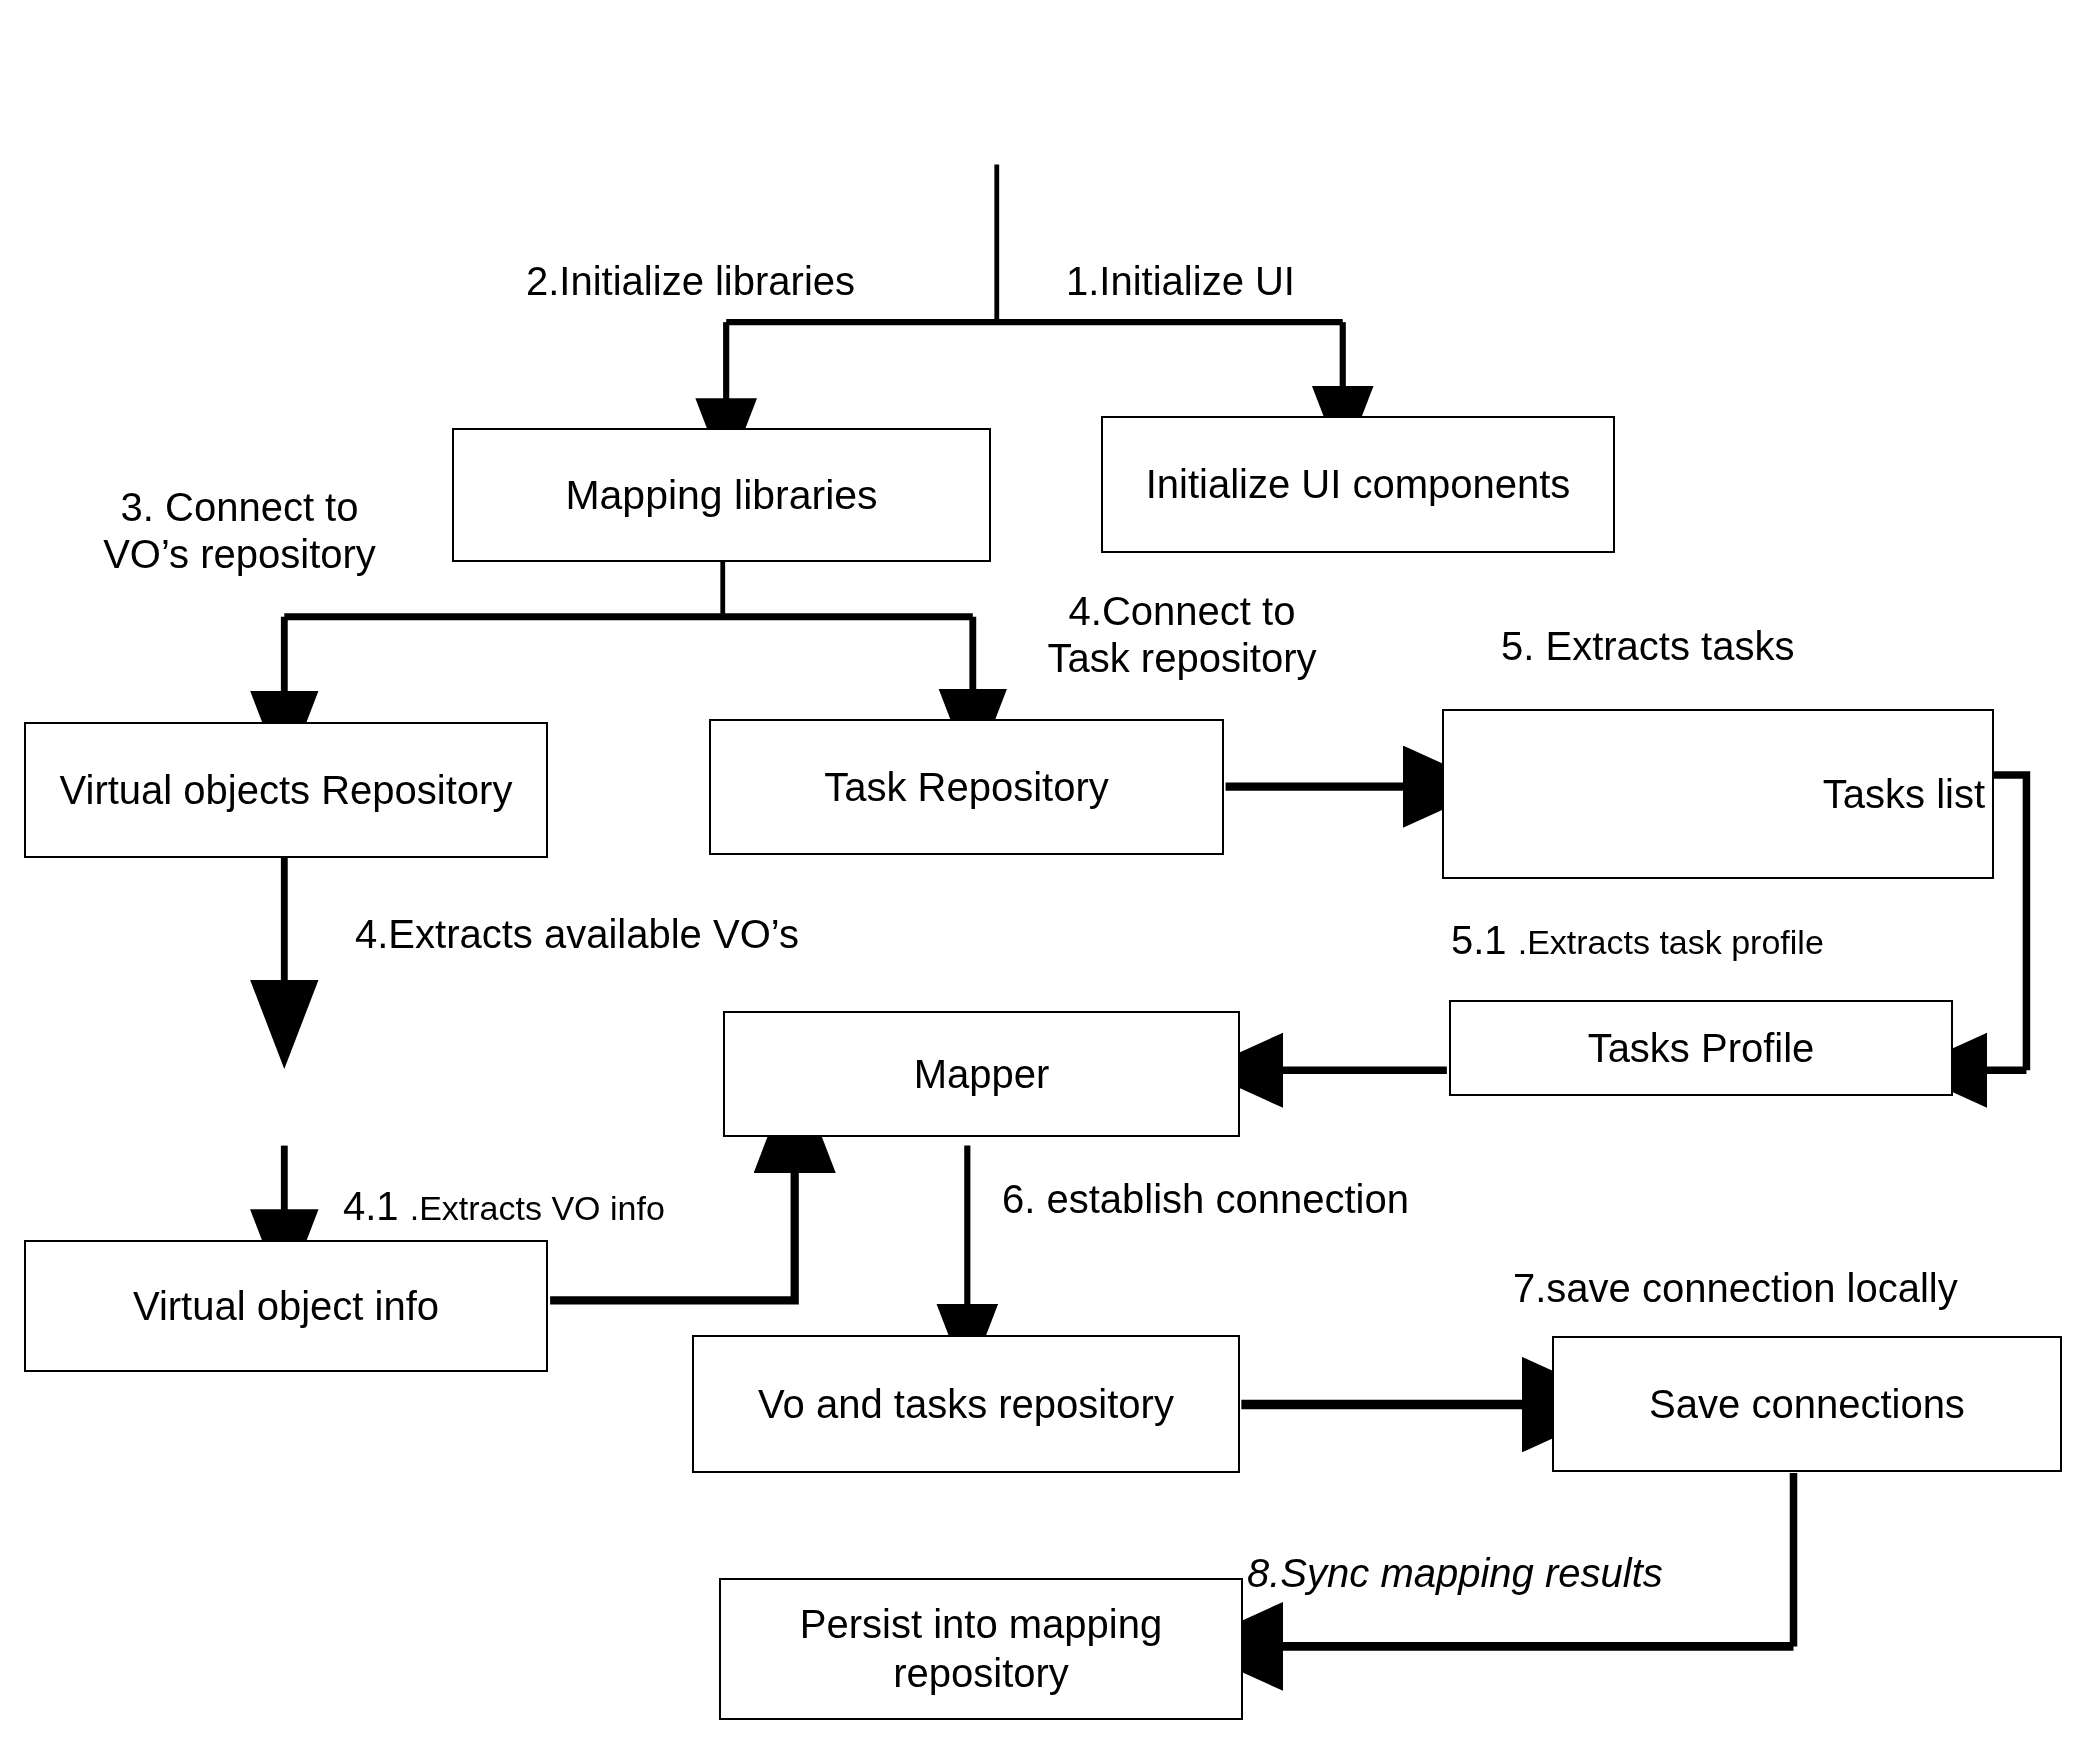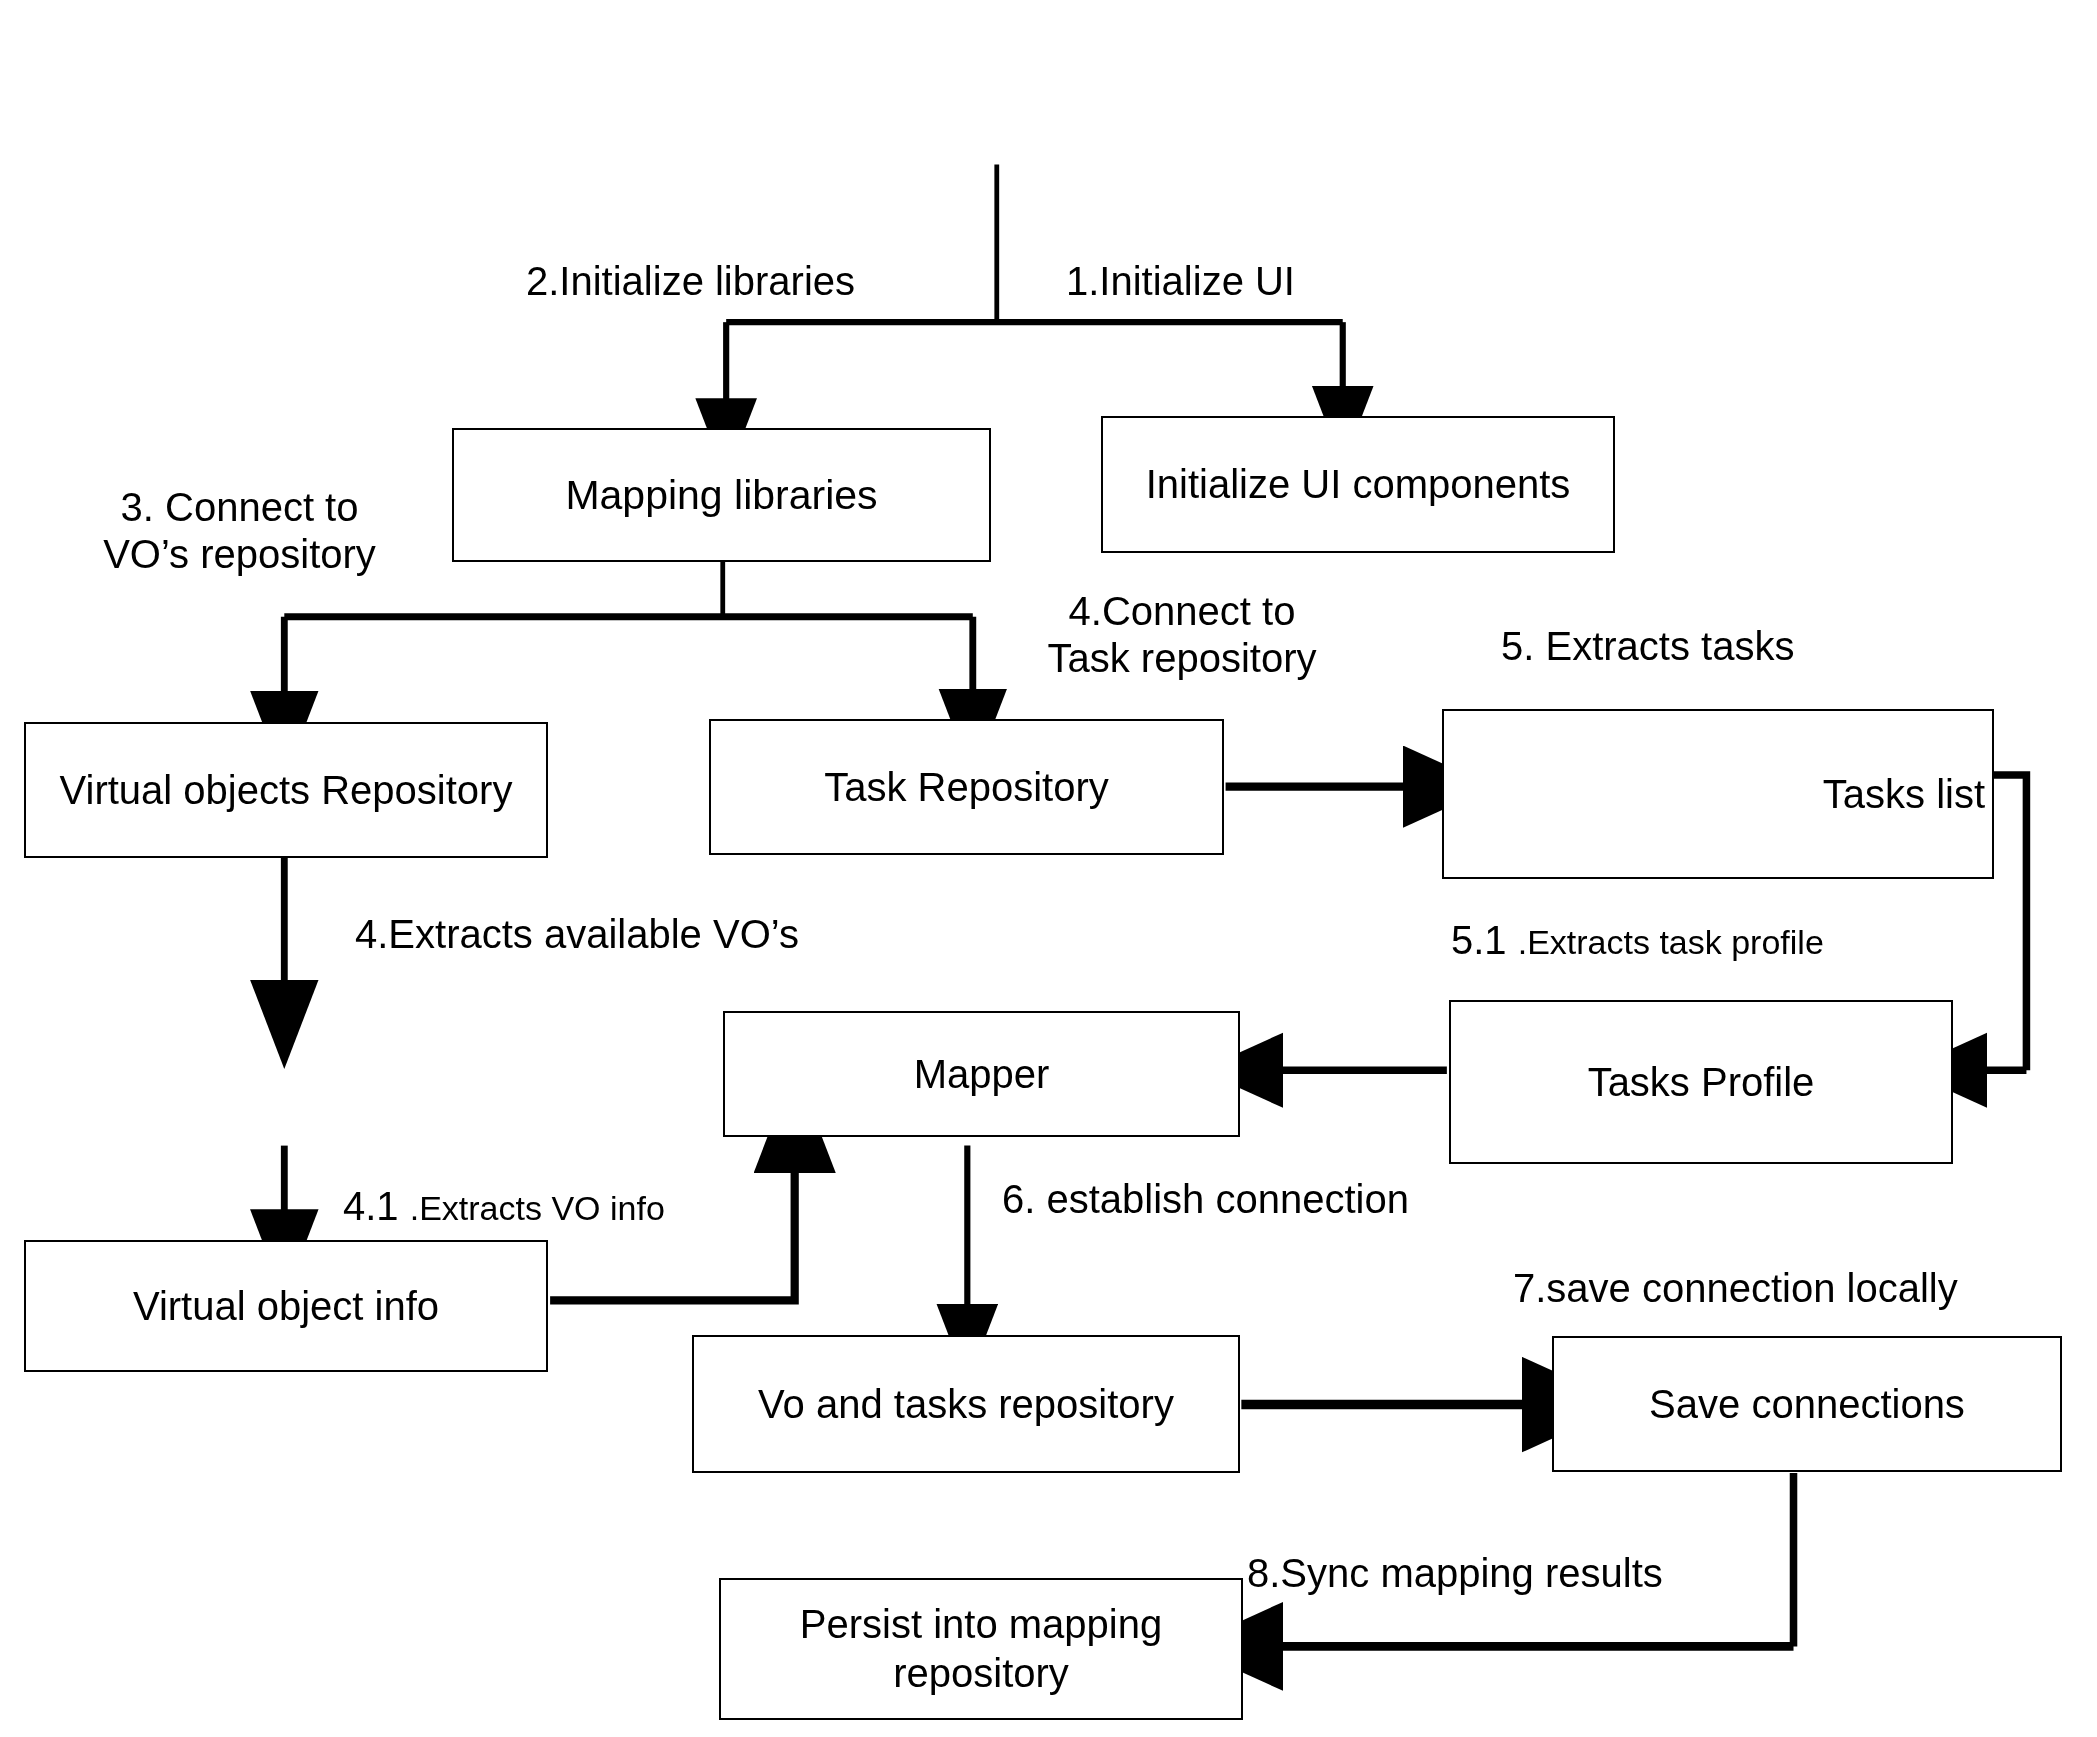--- a/index.html
+++ b/index.html
@@ -136,21 +136,21 @@
 
   <div class="node" style="left:1442px; top:709px; width:552px; height:170px; font-size:40px;text-align:right;">
     <span>Tasks list</span>
   </div>
 
 
   <div class="node" style="left:723px; top:1011px; width:517px; height:126px; font-size:40px;">
     <span>Mapper</span>
   </div>
 
-  <div class="node" style="left:1449px; top:1000px; width:504px; height:164px; font-size:40px;">
+  <div class="node" style="left:1449px; top:1000px; width:504px; height:96px; font-size:40px;">
     <span>Tasks Profile</span>
   </div>
 
   <div class="node" style="left:24px; top:1240px; width:524px; height:132px; font-size:40px;">
     <span>Virtual object info</span>
   </div>
 
   <div class="node" style="left:692px; top:1335px; width:548px; height:138px; font-size:40px;">
     <span>Vo and tasks repository</span>
   </div>
@@ -186,16 +186,16 @@
   </div>
 
   <div style="position:absolute; left:343px; top:1184px; color:#000; white-space:nowrap;">
     <span style="font-size:40px;">4.1 </span><span style="font-size:34px;">.Extracts VO info</span>
   </div>
 
   <div class="lbl" style="left:1002px; top:1177px; font-size:40px;">6. establish connection</div>
 
   <div class="lbl" style="left:1513px; top:1266px; font-size:40px;">7.save connection locally</div>
 
-  <div class="lbl" style="left:1247px; top:1551px; font-size:40px;">8.Sync mapping results</div>
+  <div class="lbl" style="left:1247px; top:1551px; font-size:40px;font-style:italic;">8.Sync mapping results</div>
 
 </div>
 
 
 </body></html>

